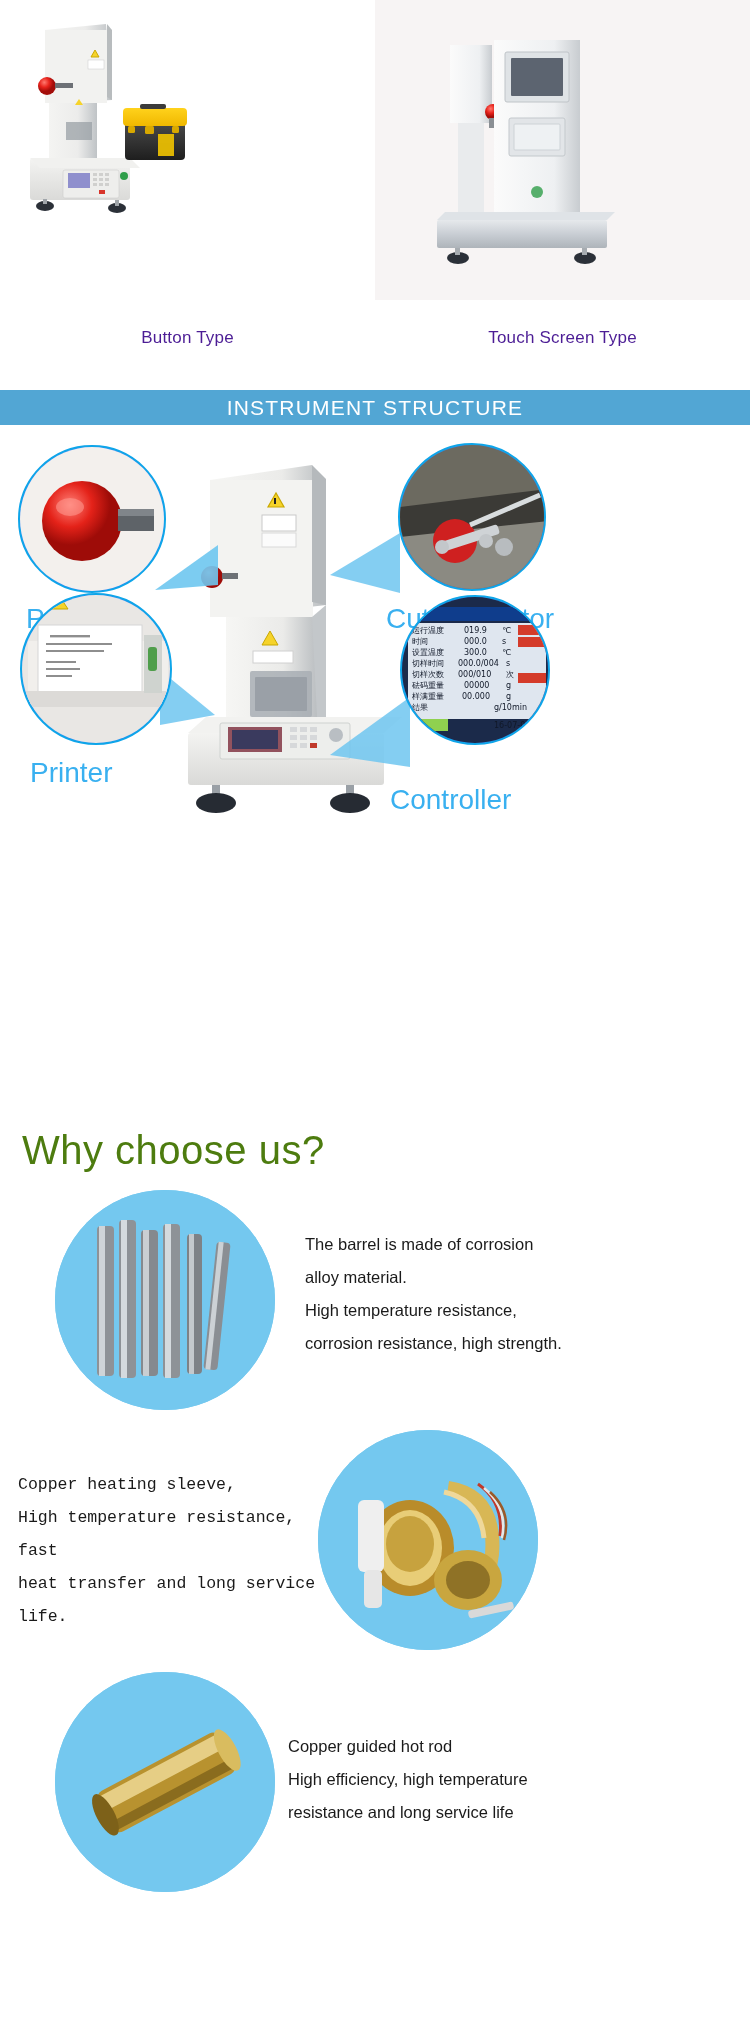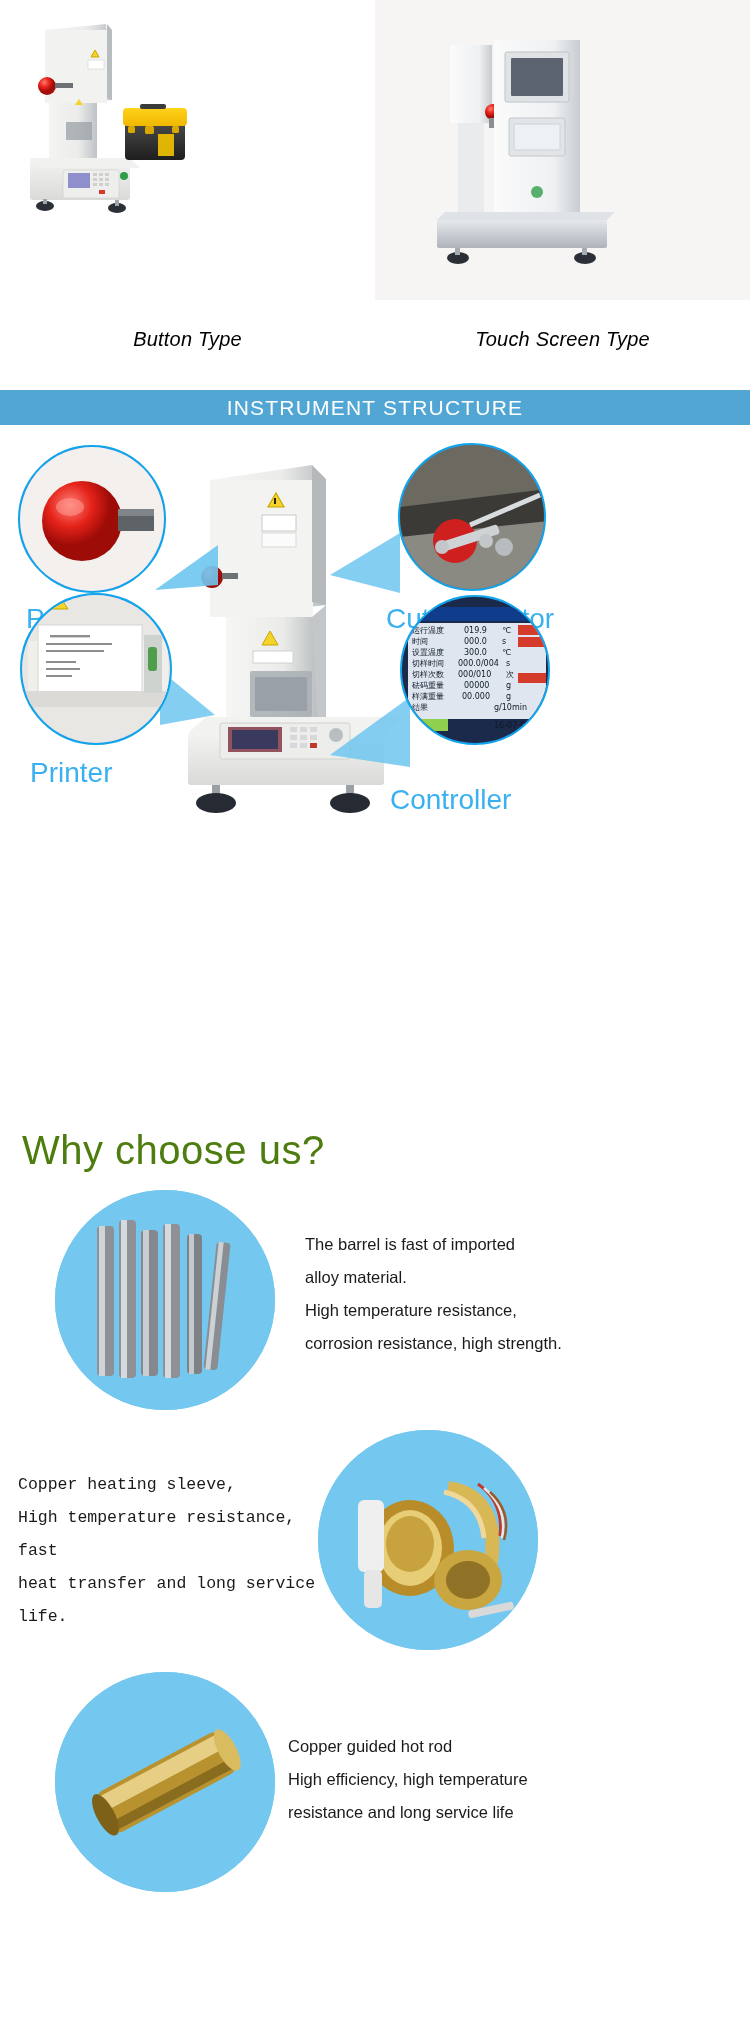--- a/index.html
+++ b/index.html
@@ -12,21 +12,21 @@
   .page { position: relative; width: 750px; height: 2044px; overflow: hidden; background:#fff; }
 
   
   .product-row { position: relative; width: 750px; height: 300px; display: flex; }
   .product-cell { position: relative; width: 375px; height: 300px; }
   .product-cell.right { background: #f7f4f4; }
   .product-cell.left { background: #ffffff; }
 
   .captions { position: relative; width: 750px; height: 90px; display: flex; }
   .caption-cell { width: 375px; text-align: center; padding-top: 28px; }
-  .caption-text { font-size: 20px; color: #000000; letter-spacing: .2px; font-style: italic; }
+  .caption-text { font-size: 17px; color: #4c1d95; letter-spacing: .2px; }
 
   
   .section-bar {
     width: 750px; height: 35px; background: #52a6d4;
     display: flex; align-items: center; justify-content: center;
   }
   .section-bar-text {
     color: #ffffff; font-size: 21px; letter-spacing: 1.2px; font-weight: 400;
   }
 
@@ -369,21 +369,21 @@
         <rect x="108" y="34" width="17" height="154" rx="4" fill="#8e9297"></rect>
         <rect x="110" y="34" width="6" height="154" fill="#d5dade"></rect>
         <rect x="132" y="44" width="15" height="140" rx="4" fill="#7e8287"></rect>
         <rect x="134" y="44" width="5" height="140" fill="#c4c9cd"></rect>
         <rect x="155" y="52" width="14" height="128" rx="4" fill="#8a8e93" transform="rotate(6 162 116)"></rect>
         <rect x="157" y="52" width="5" height="128" fill="#ccd1d5" transform="rotate(6 162 116)"></rect>
       </g>
     </svg>
   </div>
   <div class="feat-text" style="left:305px; top:1228px; width:420px;">
-    <div>The barrel is fast of imported</div>
+    <div>The barrel is made of corrosion</div>
     <div>alloy material.</div>
     <div>High temperature resistance,</div>
     <div>corrosion resistance, high strength.</div>
   </div>
 
   <div class="feat-circle" style="left:318px; top:1430px; width:220px; height:220px;">
     <svg width="220" height="220" viewBox="0 0 220 220">
       <rect width="220" height="220" fill="#74c8ef"></rect>
       <ellipse cx="92" cy="118" rx="44" ry="48" fill="#b98c2a"></ellipse>
       <ellipse cx="92" cy="118" rx="32" ry="38" fill="#e8cd77"></ellipse>

